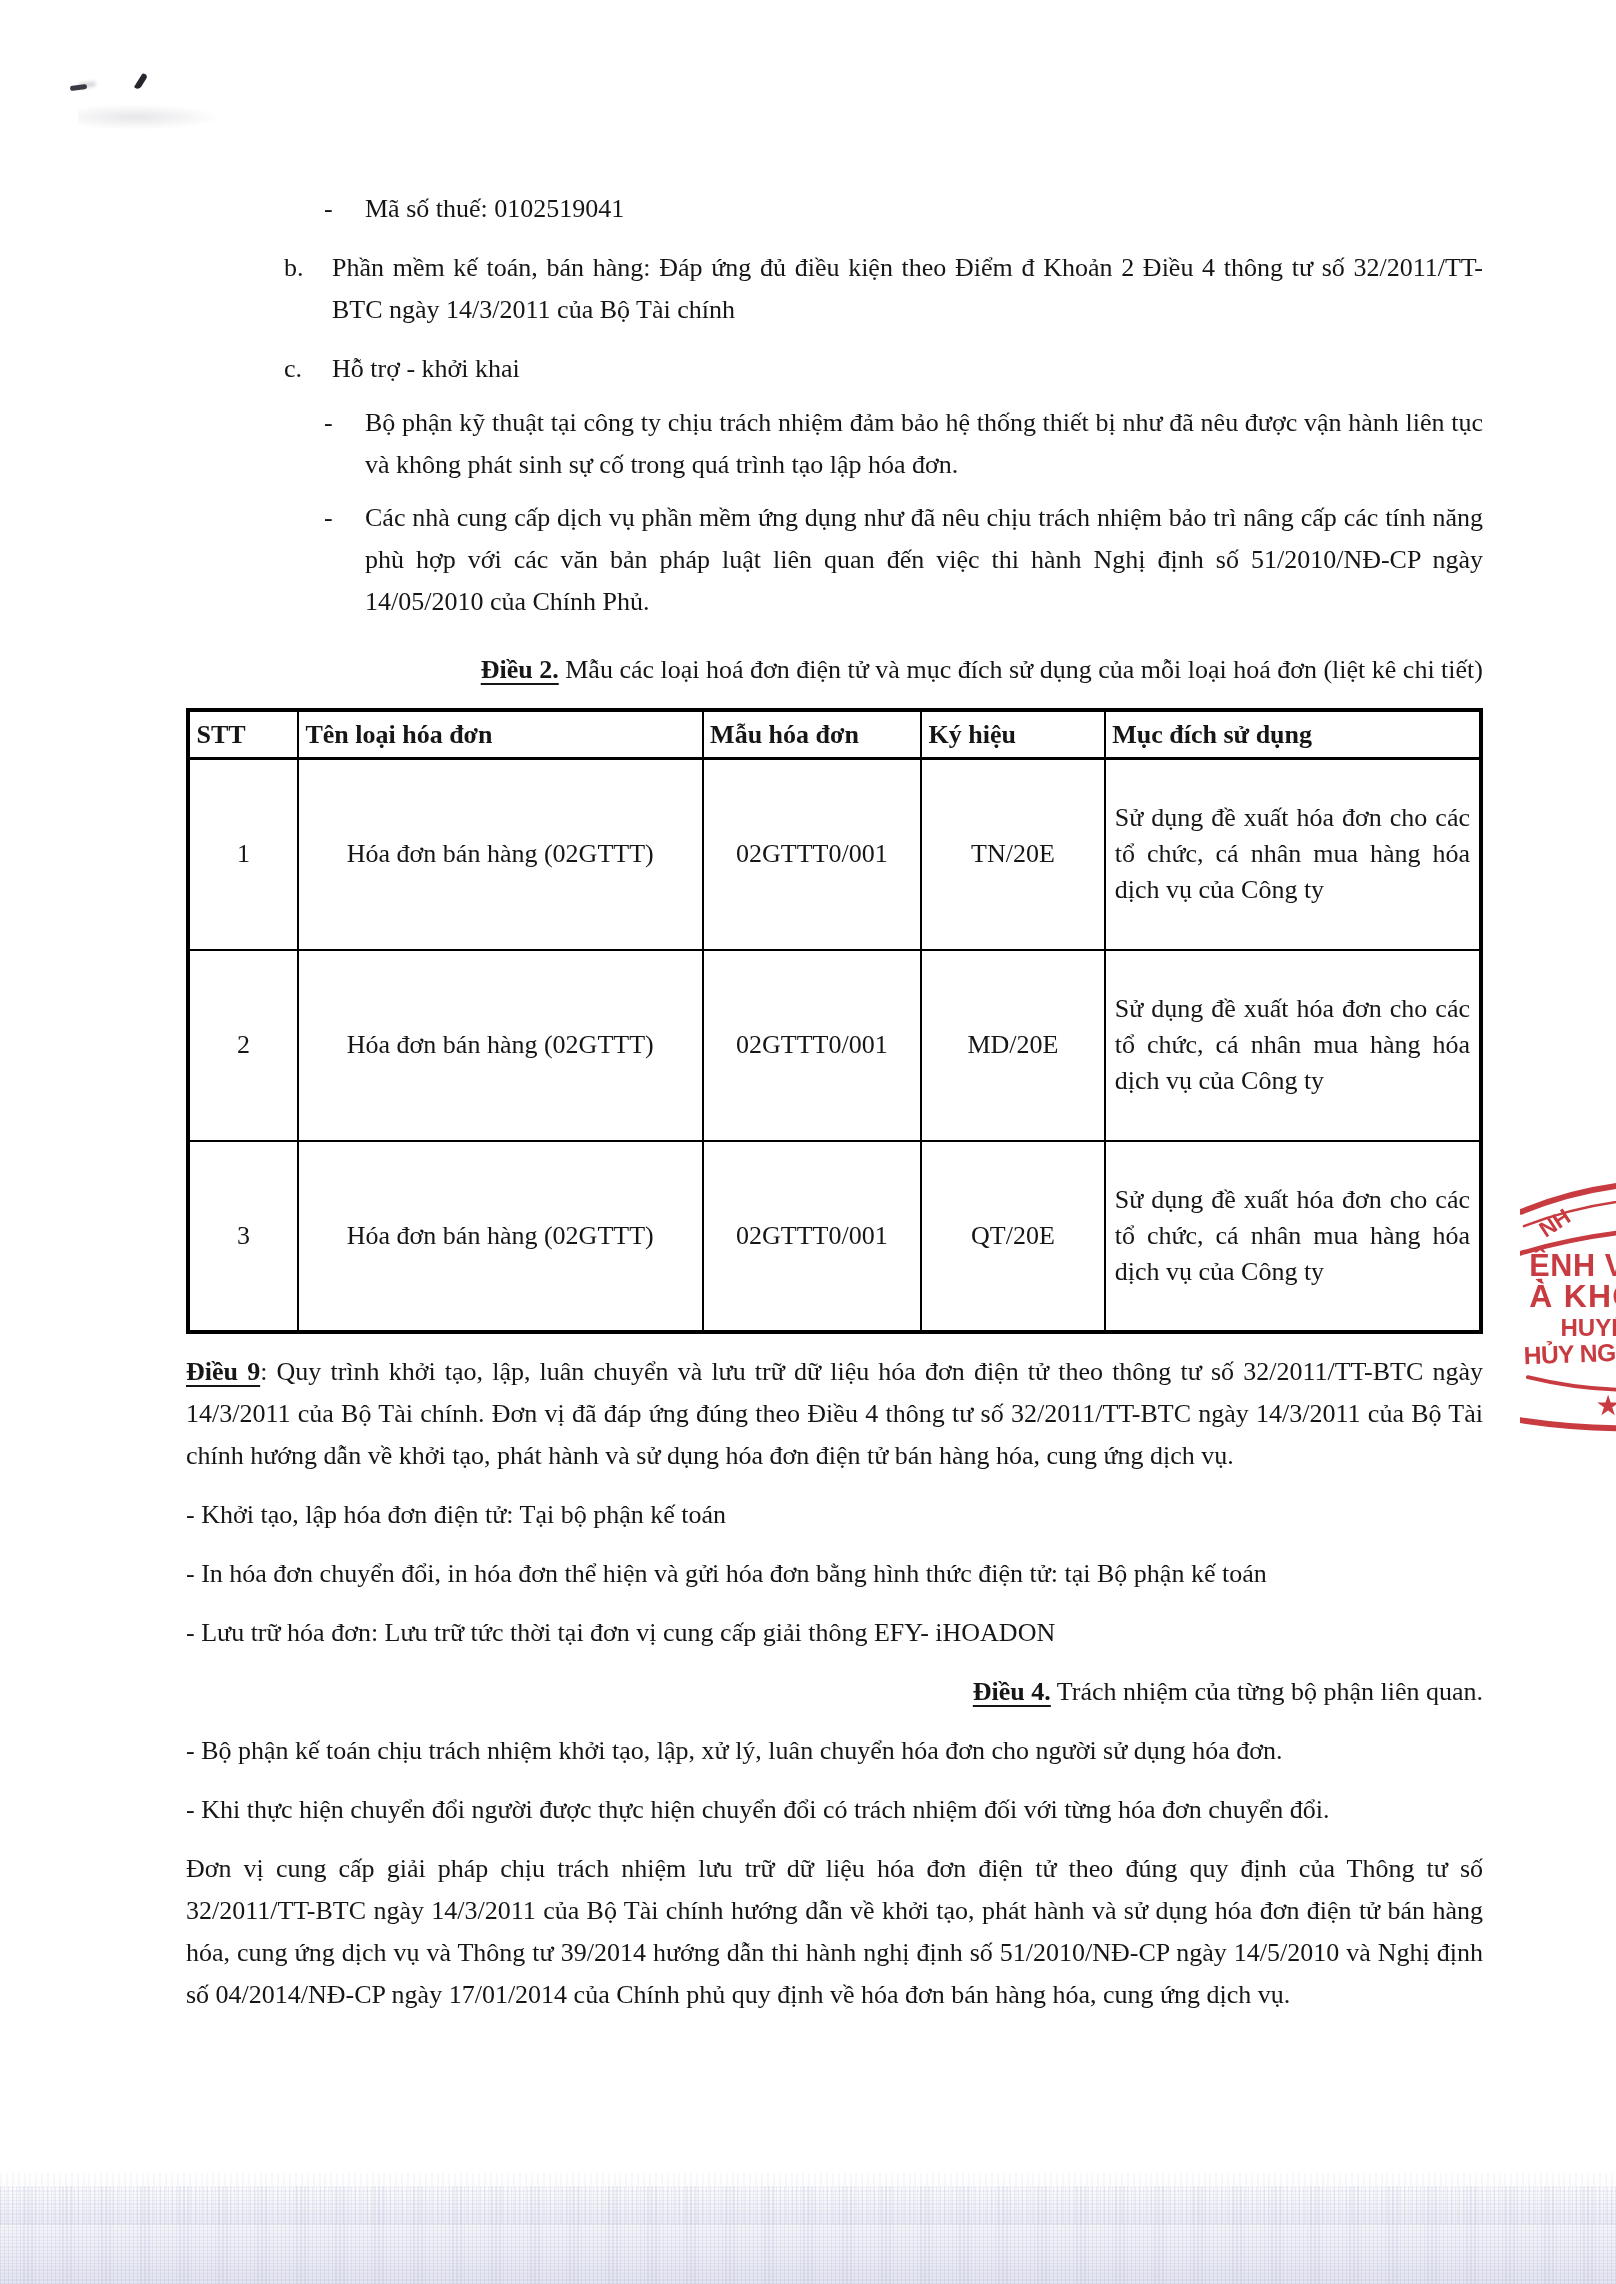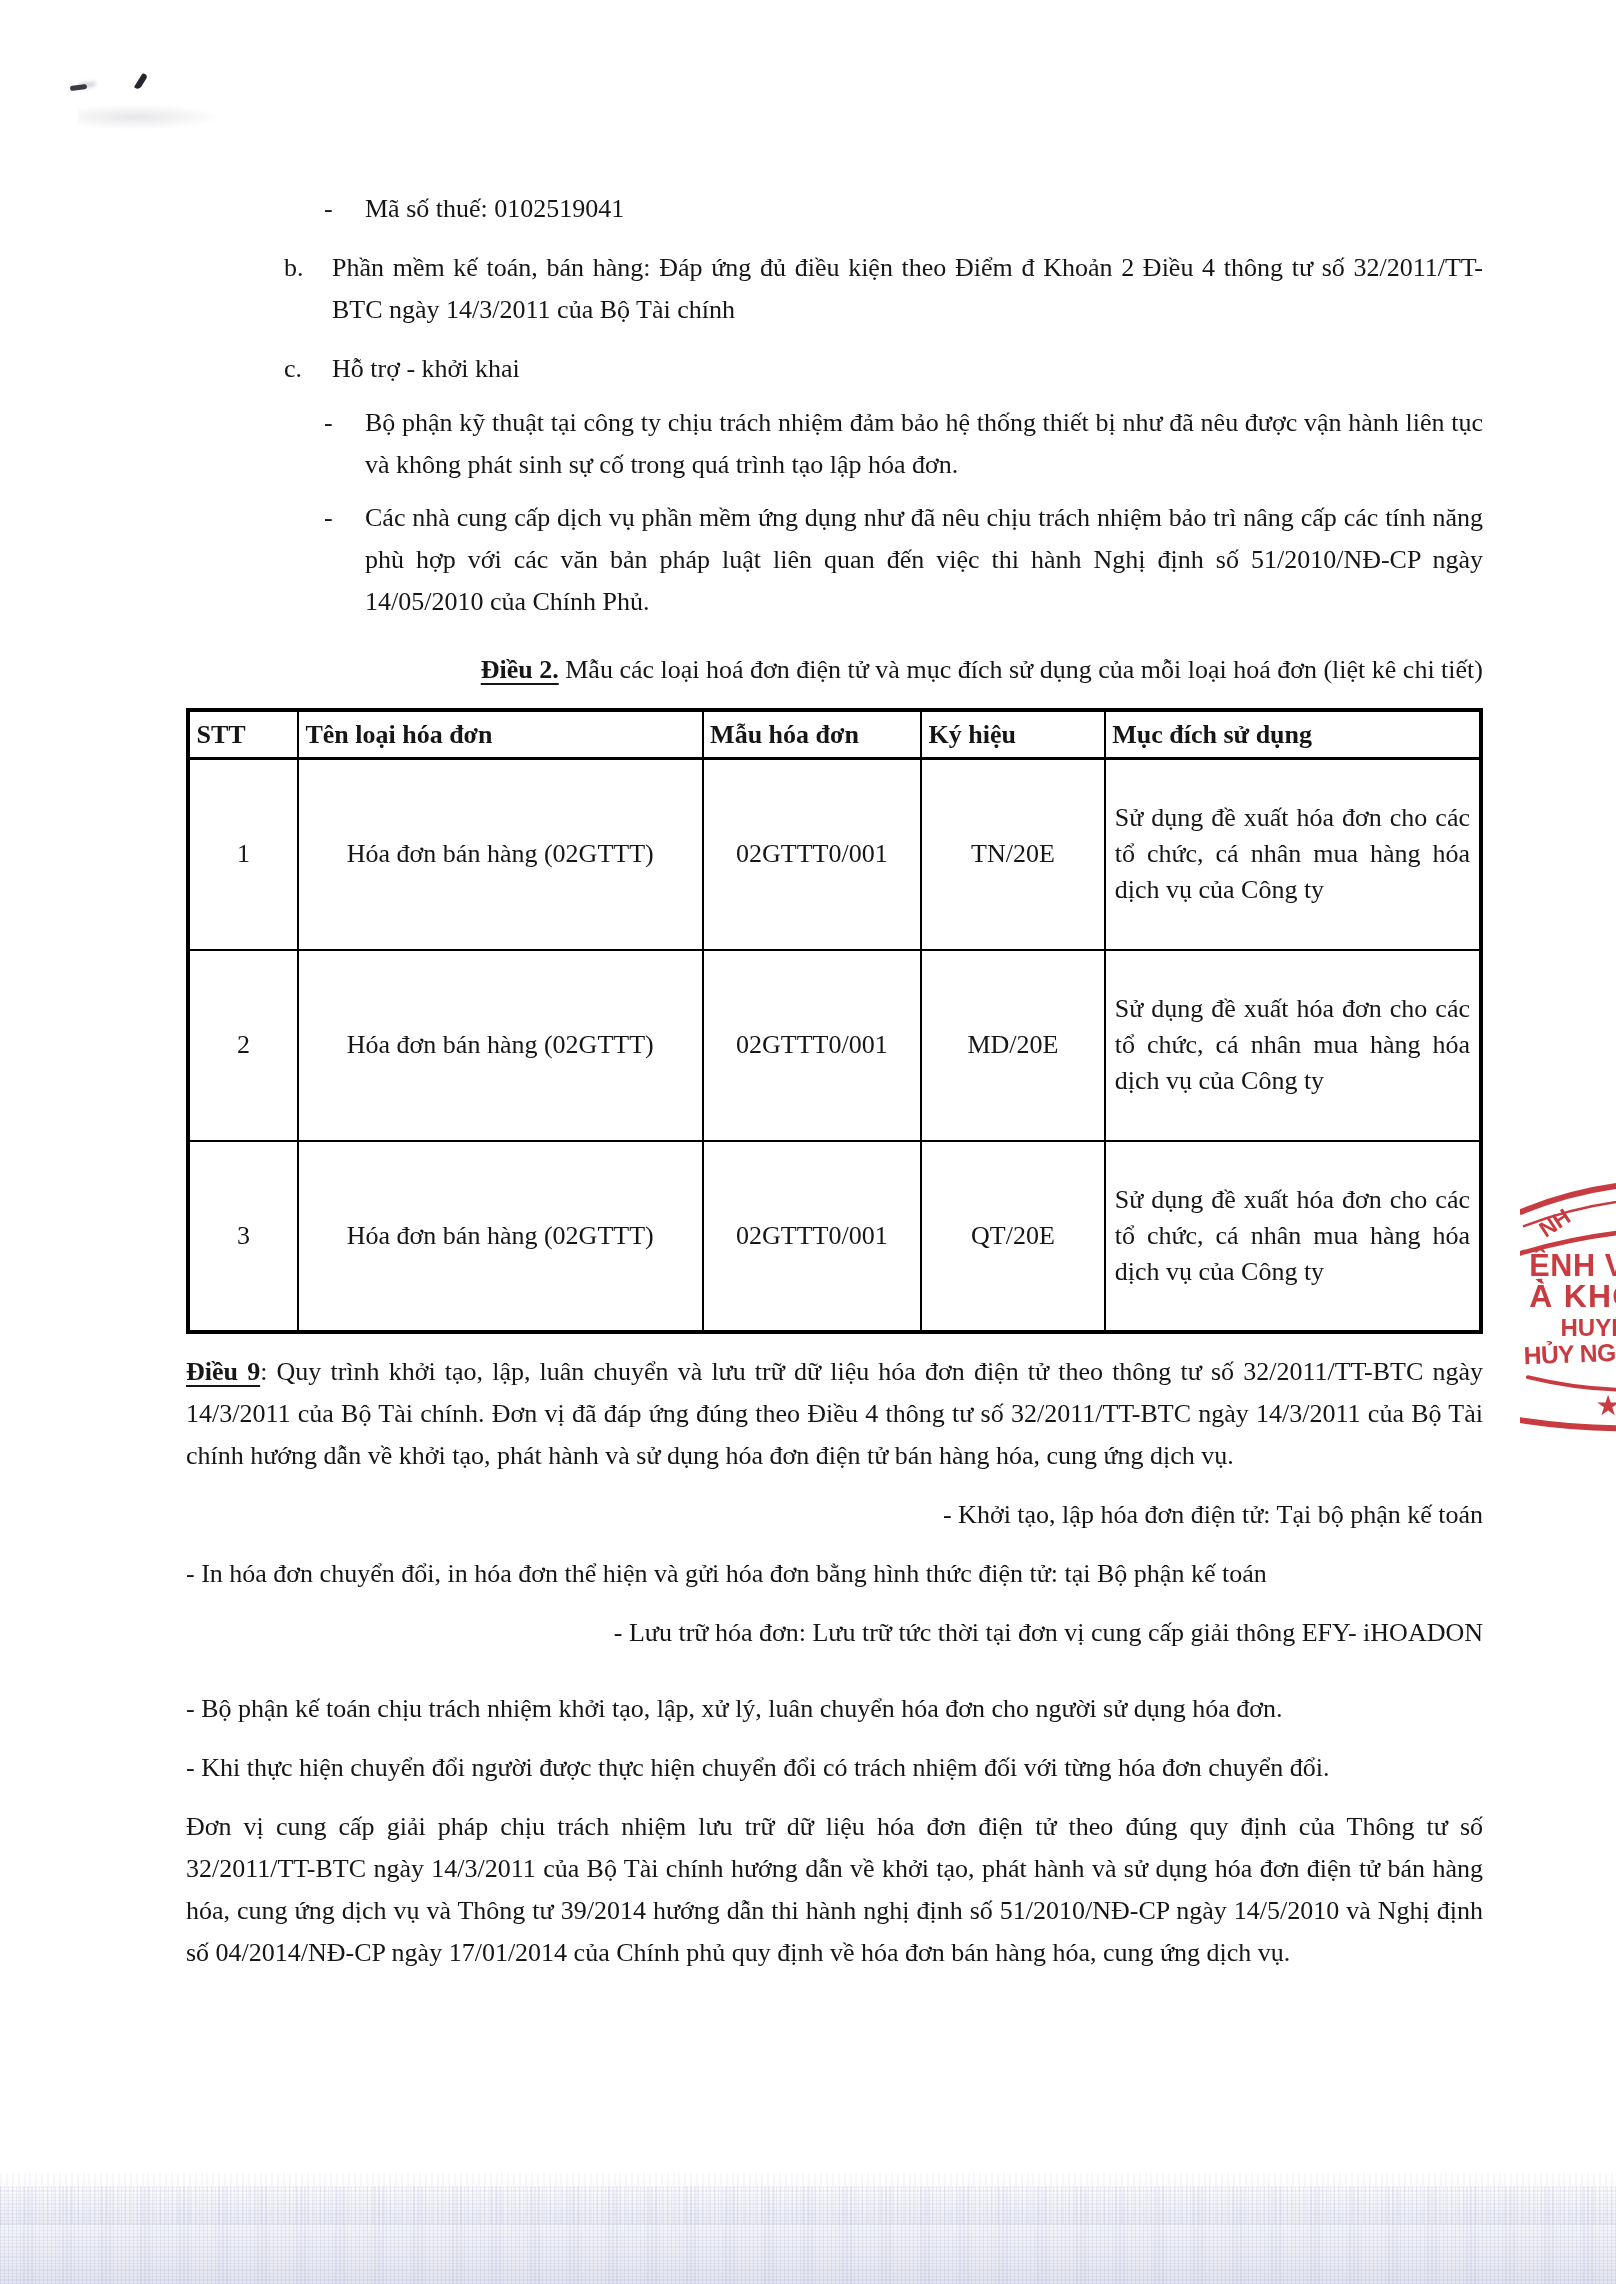--- a/index.html
+++ b/index.html
@@ -49,21 +49,21 @@
     padding:1.3px 6.5px;
   }
   table.invoice td{height:181px;margin-top:33px;}
   td.c{text-align:center;}
   td.purpose{
     text-align:justify;
     line-height:36px;
     padding:10.4px 14.3px;
   }
   .plain{text-align:justify;}
-  .leftline{text-align:right;}
+  .leftline{text-align:left;}
   
   .stamp{
     position:absolute;
     left:1520px;top:1161px;
     width:215px;height:280px;
     opacity:.92;
   }
   
   .pen-mark1{
     position:absolute;left:70px;top:85px;width:17px;height:4.6px;
@@ -188,20 +188,23 @@
     </div>
 
     <div class="gap-m"></div>
     <div class="leftline">- Khởi tạo, lập hóa đơn điện tử: Tại bộ phận kế toán</div>
     <div class="gap-m"></div>
     <div class="plain">- In hóa đơn chuyển đổi, in hóa đơn thể hiện và gửi hóa đơn bằng hình thức điện tử: tại Bộ phận kế toán</div>
     <div class="gap-m"></div>
     <div class="leftline">- Lưu trữ hóa đơn: Lưu trữ tức thời tại đơn vị cung cấp giải thông EFY- iHOADON</div>
 
     <div class="gap-m"></div>
+    <div class="heading-line">
+      <span class="lbl">Điều 4.</span><span> Trách nhiệm của từng bộ phận liên quan.</span>
+    </div>
 
     <div class="gap-m"></div>
     <div class="plain">- Bộ phận kế toán chịu trách nhiệm khởi tạo, lập, xử lý, luân chuyển hóa đơn cho người sử dụng hóa đơn.</div>
     <div class="gap-m"></div>
     <div class="plain">- Khi thực hiện chuyển đổi người được thực hiện chuyển đổi có trách nhiệm đối với từng hóa đơn chuyển đổi.</div>
 
     <div class="gap-m"></div>
     <div class="plain">Đơn vị cung cấp giải pháp chịu trách nhiệm lưu trữ dữ liệu hóa đơn điện tử theo đúng quy định của Thông tư số 32/2011/TT-BTC ngày 14/3/2011 của Bộ Tài chính hướng dẫn về khởi tạo, phát hành và sử dụng hóa đơn điện tử bán hàng hóa, cung ứng dịch vụ và Thông tư 39/2014 hướng dẫn thi hành nghị định số 51/2010/NĐ-CP ngày 14/5/2010 và Nghị định số 04/2014/NĐ-CP ngày 17/01/2014 của Chính phủ quy định về hóa đơn bán hàng hóa, cung ứng dịch vụ.</div>
   </div>
 

